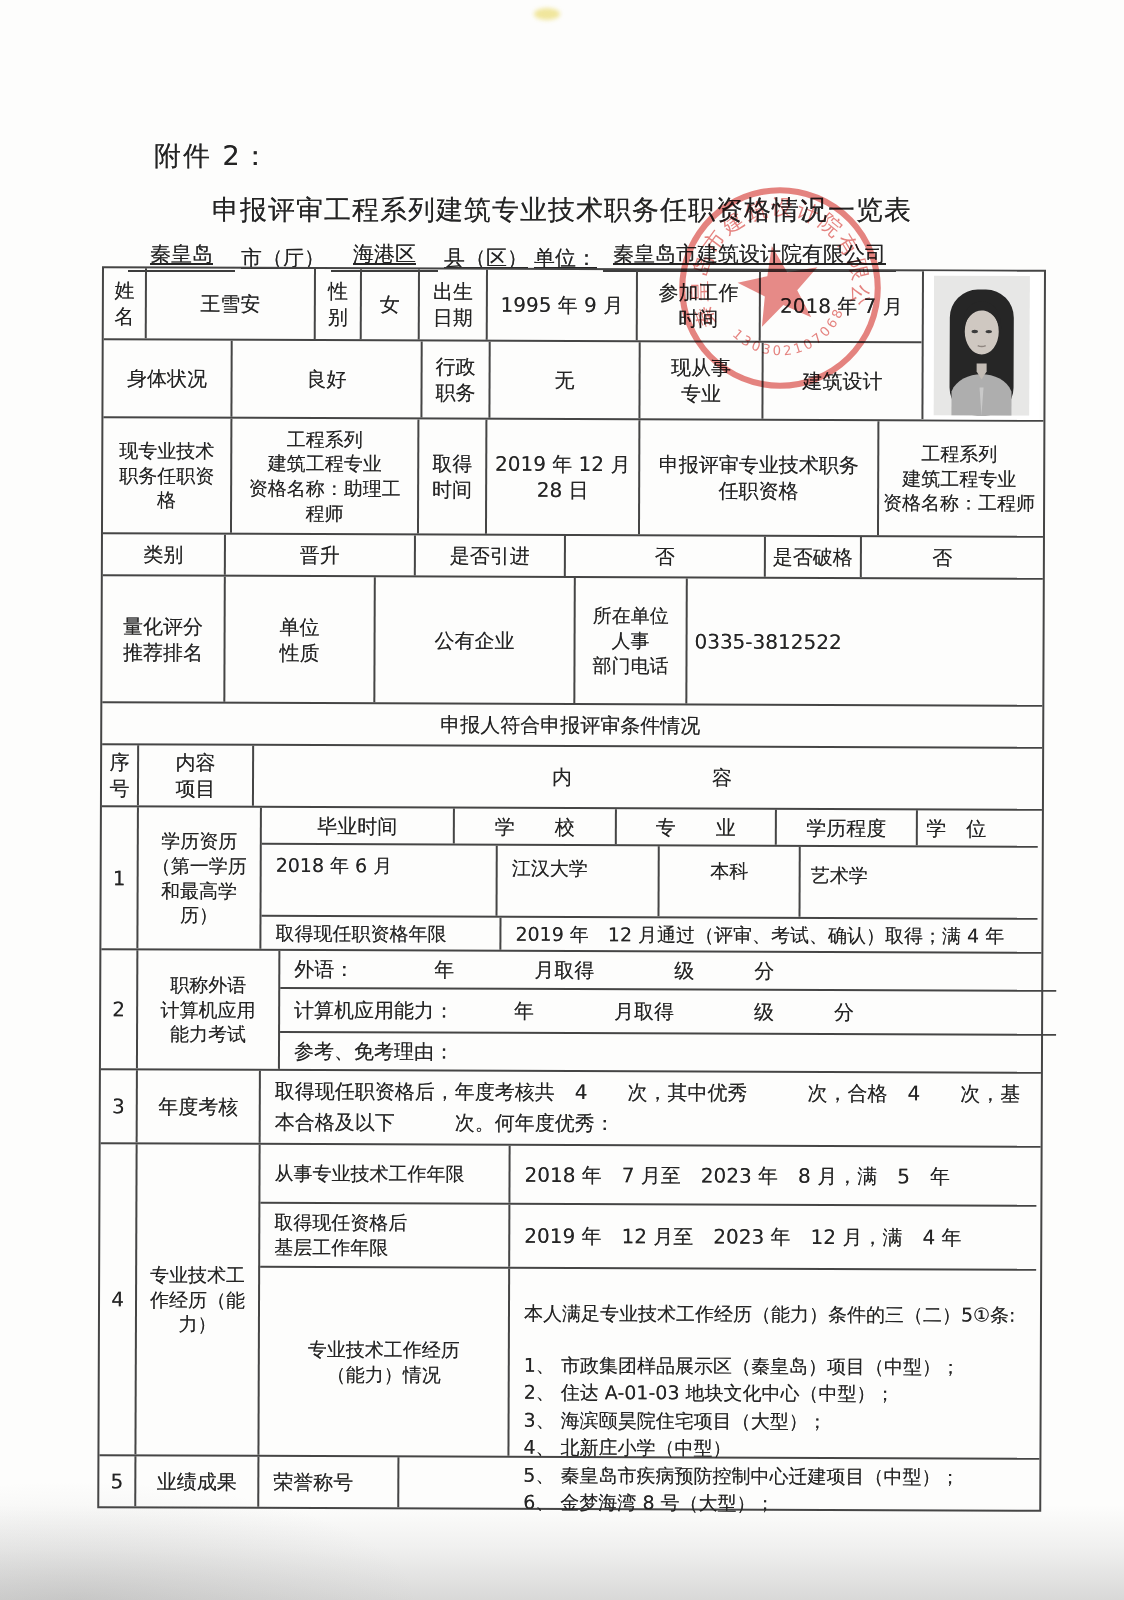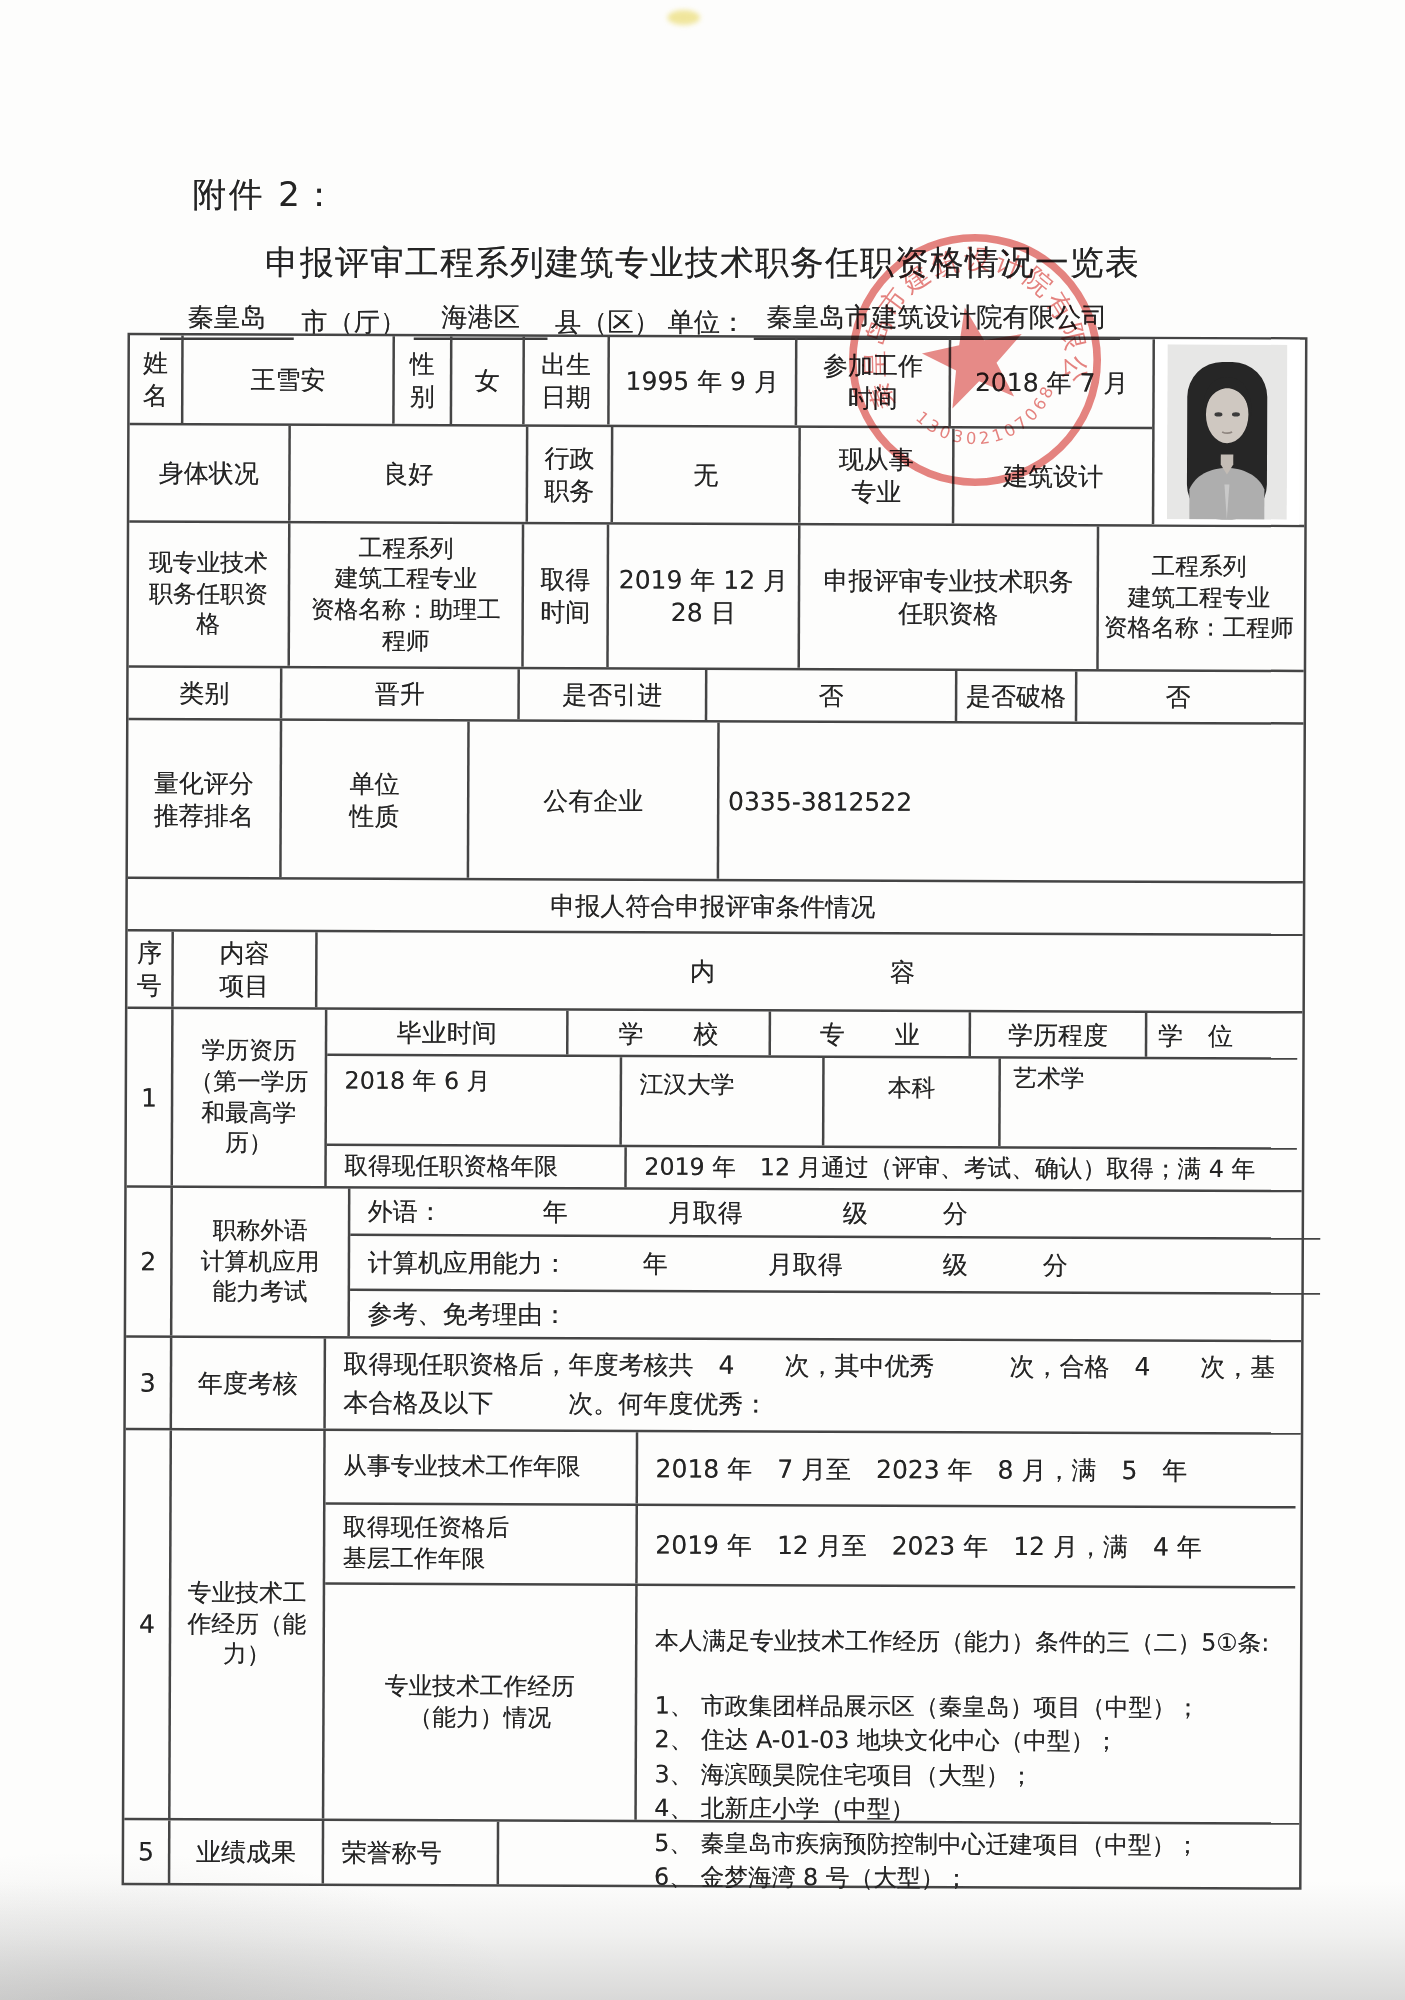--- a/index.html
+++ b/index.html
@@ -9,21 +9,21 @@
     font-family:"DejaVu Sans","Liberation Sans",sans-serif;
     color:#242424;
   }
   .sheet{position:absolute;inset:0;background:#fdfdfc;}
   .txt{text-shadow:0 0 .5px rgba(50,50,50,.65);}
   .attachment{position:absolute;left:154px;top:138px;font-size:27px;letter-spacing:2px;}
   .title{position:absolute;left:0;top:192px;width:1124px;text-align:center;
          font-size:27px;letter-spacing:1px;font-weight:500;}
   .subtitle{position:absolute;left:128px;top:240px;font-size:21px;white-space:nowrap;
             display:flex;align-items:flex-end;}
-  .subtitle .seg{margin-right:6px;}
+  .subtitle .seg{margin-right:6px;text-decoration:underline;}
   .u{border-bottom:2px solid #3c3c3c;padding:0 22px 2px 22px;}
   .u2{border-bottom:2px solid #3c3c3c;padding:0 10px 2px 10px;}
 
   
   .tbl{position:absolute;left:102px;top:268px;width:940px;
        border:2px solid #454545;transform:rotate(.22deg);transform-origin:50% 0;
        font-size:20px;line-height:1.3;}
   .row{display:flex;}
   .bt{border-top:2px solid #454545;}
   .c{border-right:2px solid #454545;box-sizing:border-box;display:flex;
@@ -141,20 +141,23 @@
       <div class="c" style="width:96px">是否破格</div>
       <div class="c nr" style="width:161px">否</div>
     </div>
 
     <div class="row bt" style="height:125px">
       <div class="c" style="width:123px">量化评分
 推荐排名</div>
       <div class="c" style="width:150px">单位
 性质</div>
       <div class="c" style="width:200px">公有企业</div>
+      <div class="c small" style="width:112px">所在单位
+人事
+部门电话</div>
       <div class="c nr" style="width:161px">0335-3812522</div>
     </div>
 
     <div class="row bt" style="height:40px">
       <div class="c nr" style="width:936px">申报人符合申报评审条件情况</div>
     </div>
 
     <div class="row bt" style="height:60px">
       <div class="c" style="width:37px">序
 号</div>
@@ -174,21 +177,21 @@
           <div class="c" style="width:193px">毕业时间</div>
           <div class="c" style="width:162px">学　　校</div>
           <div class="c" style="width:160px">专　　业</div>
           <div class="c" style="width:141px">学历程度</div>
           <div class="c nr" style="width:77px">学　位</div>
         </div>
         <div class="row bt" style="height:70px">
           <div class="c l small" style="width:236px;align-items:flex-start;padding-top:8px">2018 年 6 月</div>
           <div class="c l small" style="width:162px;align-items:flex-start;padding-top:10px">江汉大学</div>
           <div class="c small" style="width:141px;align-items:flex-start;padding-top:12px">本科</div>
-          <div class="c nr small" style="width:77px;align-items:flex-start;padding-top:4px">艺术学</div>
+          <div class="c nr small" style="width:77px;align-items:flex-start;padding-top:16px">艺术学</div>
         </div>
         <div class="row bt" style="height:32px">
           <div class="c l small" style="width:240px">取得现任职资格年限</div>
           <div class="c nr l small" style="width:536px">2019 年　12 月通过（评审、考试、确认）取得；满 4 年</div>
         </div>
       </div>
     </div>
 
     <div class="row bt" style="height:118px">
       <div class="c" style="width:37px">2</div>

